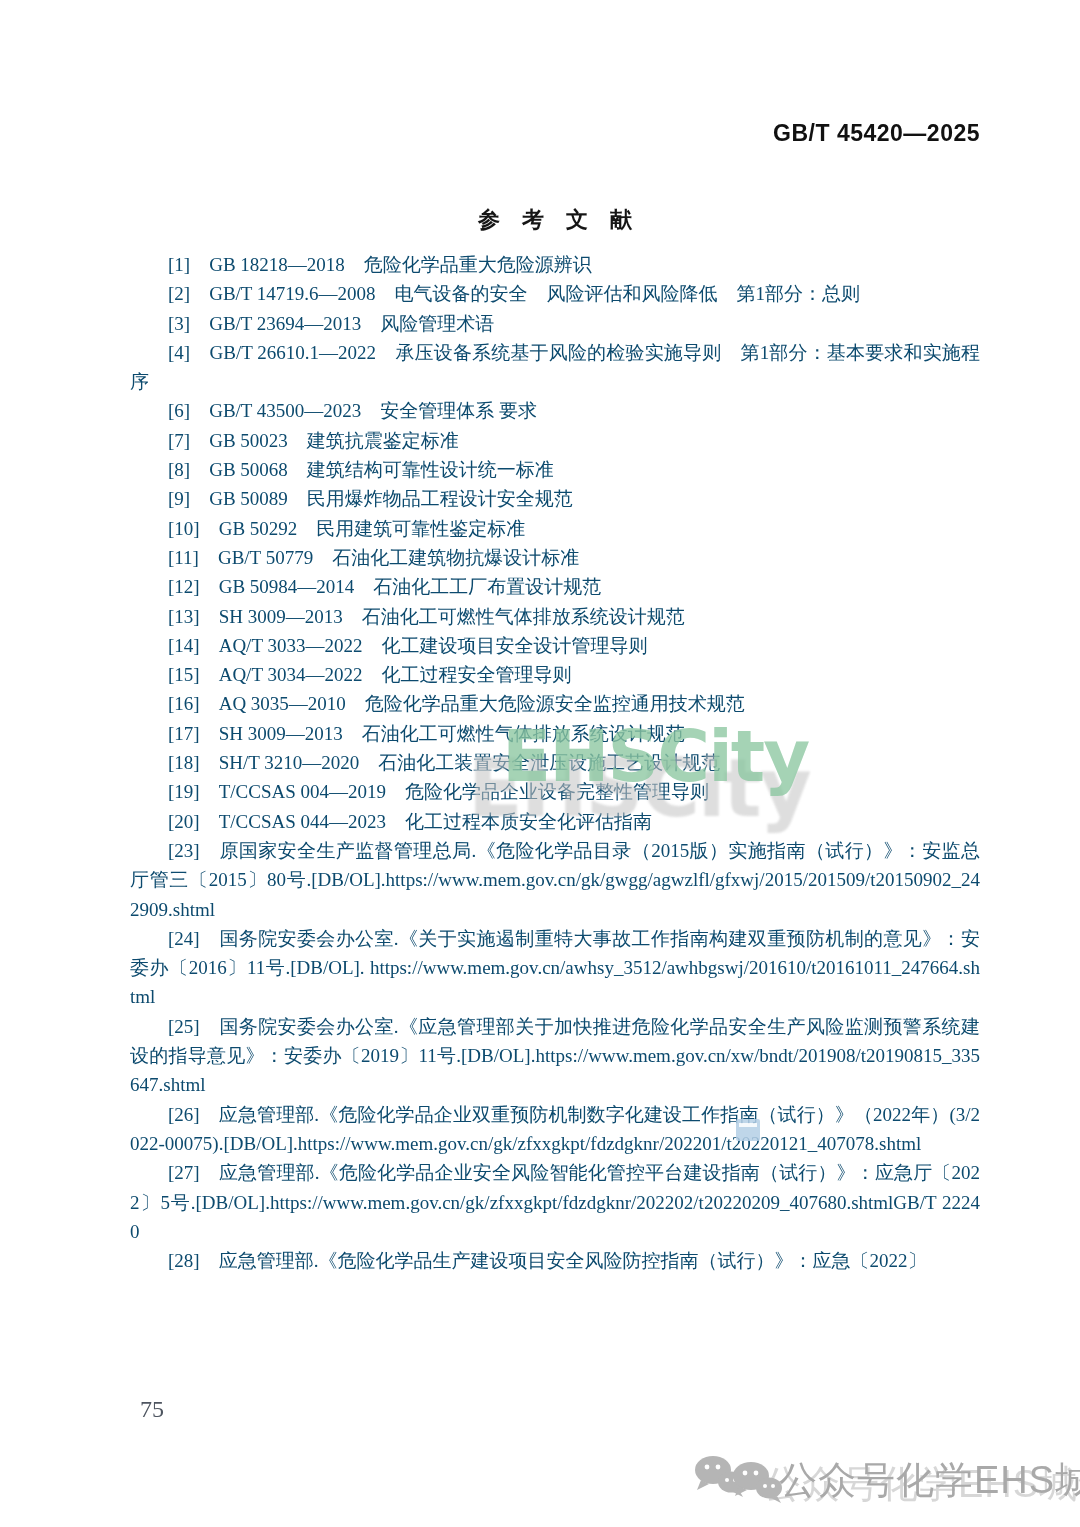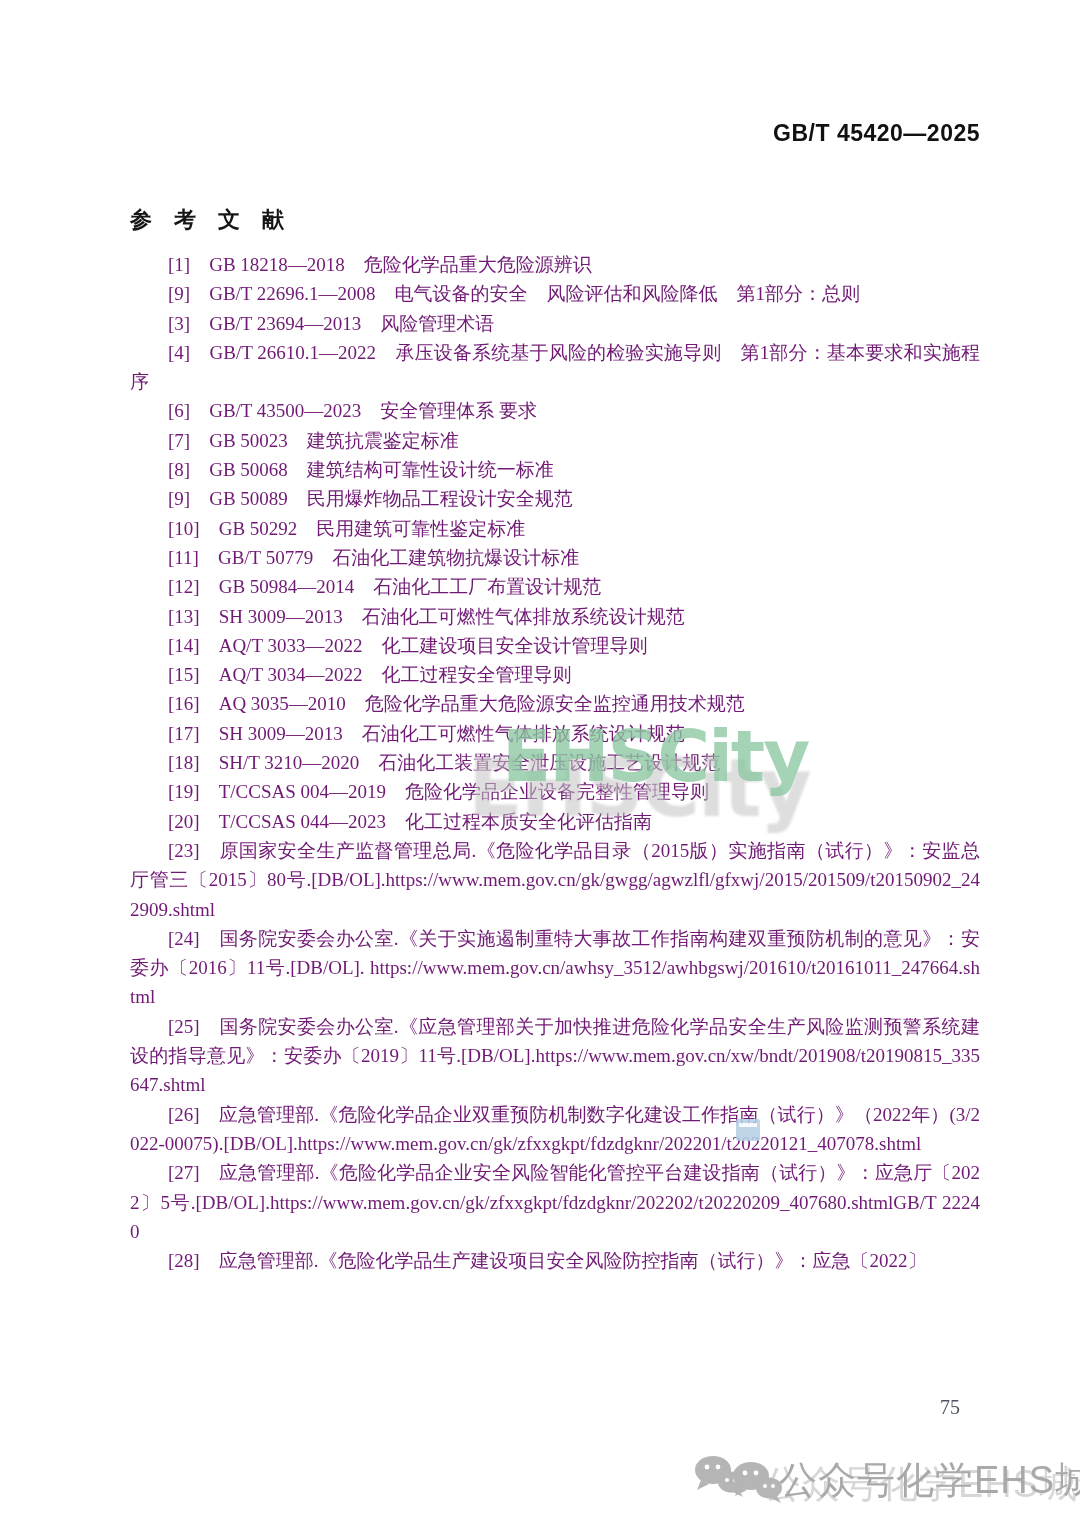--- a/index.html
+++ b/index.html
@@ -12,39 +12,40 @@
     color:#1c1c1c;
   }
   .std-header{
     position:absolute;top:120px;left:130px;width:850px;
     text-align:right;
     font-family:"Liberation Sans","DejaVu Sans",sans-serif;
     font-weight:bold;font-size:23px;letter-spacing:.5px;color:#111;
   }
   .doc-title{
     position:absolute;top:205px;left:130px;width:850px;margin:0;
+    text-align:center;
     font-size:22px;font-weight:bold;color:#151515;
   }
   .refs{
     position:absolute;top:250px;left:130px;width:850px;
   }
   .refs p{
     margin:0;
     text-indent:2em;
     font-size:19px;
     line-height:29.3px;
     text-align:justify;
     word-break:break-all;
-    color:#701a75;
+    color:#0c4a6e;
   }
   .page-number{
-    position:absolute;top:1396px;left:130px;width:850px;
-    text-align:right;padding-right:0;
+    position:absolute;top:1396px;left:140px;width:850px;
+    padding-right:0;
     box-sizing:border-box;
-    font-size:20px;color:#4e5560;
+    font-size:24px;color:#4e5560;
   }
   .page-number span{display:inline-block;margin-right:20px;}
   
   .wm{position:absolute;pointer-events:none;user-select:none;
       font-family:"DejaVu Sans","Liberation Sans",sans-serif;font-weight:800;}
   .wm-gray{
     top:742px;left:468px;
     font-size:80px;letter-spacing:-2px;
     color:#c4c4c4;opacity:.55;filter:blur(1.2px);
     z-index:2;
@@ -86,21 +87,21 @@
 <div class="page">
 
   <header class="std-header">
     <span>GB/T 45420—2025</span>
   </header>
 
   <h1 class="doc-title">参　考　文　献</h1>
 
   <section class="refs" id="refs">
       <p>[1]　GB 18218—2018　危险化学品重大危险源辨识</p>
-      <p>[9]　GB/T 22696.1—2008　电气设备的安全　风险评估和风险降低　第1部分：总则</p>
+      <p>[2]　GB/T 14719.6—2008　电气设备的安全　风险评估和风险降低　第1部分：总则</p>
       <p>[3]　GB/T 23694—2013　风险管理术语</p>
       <p>[4]　GB/T 26610.1—2022　承压设备系统基于风险的检验实施导则　第1部分：基本要求和实施程序</p>
       <p>[6]　GB/T 43500—2023　安全管理体系 要求</p>
       <p>[7]　GB 50023　建筑抗震鉴定标准</p>
       <p>[8]　GB 50068　建筑结构可靠性设计统一标准</p>
       <p>[9]　GB 50089　民用爆炸物品工程设计安全规范</p>
       <p>[10]　GB 50292　民用建筑可靠性鉴定标准</p>
       <p>[11]　GB/T 50779　石油化工建筑物抗爆设计标准</p>
       <p>[12]　GB 50984—2014　石油化工工厂布置设计规范</p>
       <p>[13]　SH 3009—2013　石油化工可燃性气体排放系统设计规范</p>

